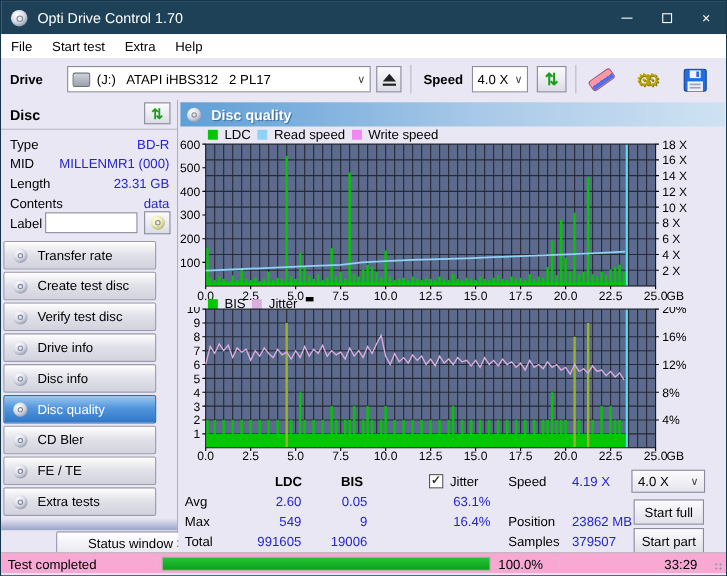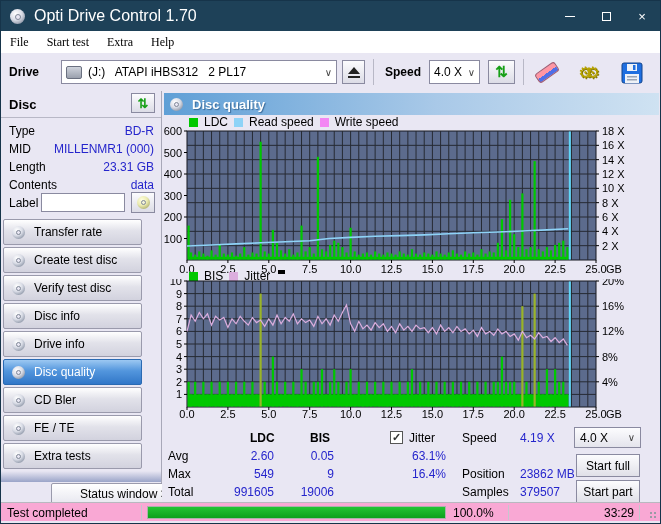--- a/index.html
+++ b/index.html
@@ -2,29 +2,29 @@
 <html><head>
 <meta charset="utf-8">
 <style>
   * { box-sizing: border-box; margin: 0; padding: 0; }
   body { font-family: "Liberation Sans", sans-serif; font-size: 12px; background: #555; }
   .window { position: relative; width: 661px; height: 524px; background: #e9e7f3; border: 1px solid #16344a; overflow: hidden; }
 
   
   .titlebar { position: absolute; left: 0; top: 0; width: 100%; height: 30px; background: #1e4158; display: flex; align-items: center; color: #fff; }
   .titlebar .cd-icon { margin-left: 9px; }
-  .title-text { margin-left: 9px; font-size: 16px; }
+  .title-text { margin-left: 9px; font-size: 13px; }
   .winbtns { margin-left: auto; display: flex; height: 100%; }
   .winbtn { width: 36px; height: 100%; display: flex; align-items: center; justify-content: center; color: #fff; font-size: 13px; }
   .minbar { width: 10px; height: 1px; background: #fff; }
   .maxsq { width: 9px; height: 9px; border: 1px solid #fff; }
 
   
   .menubar { position: absolute; left: 0; top: 30px; width: 100%; height: 22px; background: #fff; display: flex; align-items: center; }
-  .menu-item { padding: 0 9px; color: #000; font-family: Liberation Serif, serif; }
+  .menu-item { padding: 0 9px; color: #000; }
 
   
   .toolbar { position: absolute; left: 0; top: 52px; width: 100%; height: 38px; background: #e9e7f3; }
   .tb-label { position: absolute; top: 12px; font-weight: bold; }
   .combo { position: absolute; top: 7px; height: 24px; background: #fff; border: 1px solid #8a8aa0; display: flex; align-items: center; padding: 0 4px; }
   .combo-text { white-space: pre; overflow: hidden; flex: 1; }
   .chev { color: #444; font-size: 10px; margin-left: 4px; }
   .tbtn { position: absolute; top: 7px; height: 24px; background: linear-gradient(#fcfcfe,#dcdce6); border: 1px solid #8a8aa0; display: flex; align-items: center; justify-content: center; }
   .vsep { position: absolute; top: 6px; width: 1px; height: 26px; background: #b8b8c6; }
   .flat-icon { position: absolute; top: 6px; width: 30px; height: 27px; display: flex; align-items: center; justify-content: center; }
@@ -188,25 +188,25 @@
       <div class="nav-btn">
         <span class="cd-icon cd-small"></span>
         <span>Create test disc</span>
       </div>
       <div class="nav-btn">
         <span class="cd-icon cd-small"></span>
         <span>Verify test disc</span>
       </div>
       <div class="nav-btn">
         <span class="cd-icon cd-small"></span>
+        <span>Drive info</span>
+      </div>
+      <div class="nav-btn">
+        <span class="cd-icon cd-small"></span>
         <span>Disc info</span>
-      </div>
-      <div class="nav-btn">
-        <span class="cd-icon cd-small"></span>
-        <span>Drive info</span>
       </div>
       <div class="nav-btn selected">
         <span class="cd-icon cd-small"></span>
         <span>Disc quality</span>
       </div>
       <div class="nav-btn">
         <span class="cd-icon cd-small"></span>
         <span>CD Bler</span>
       </div>
       <div class="nav-btn">

